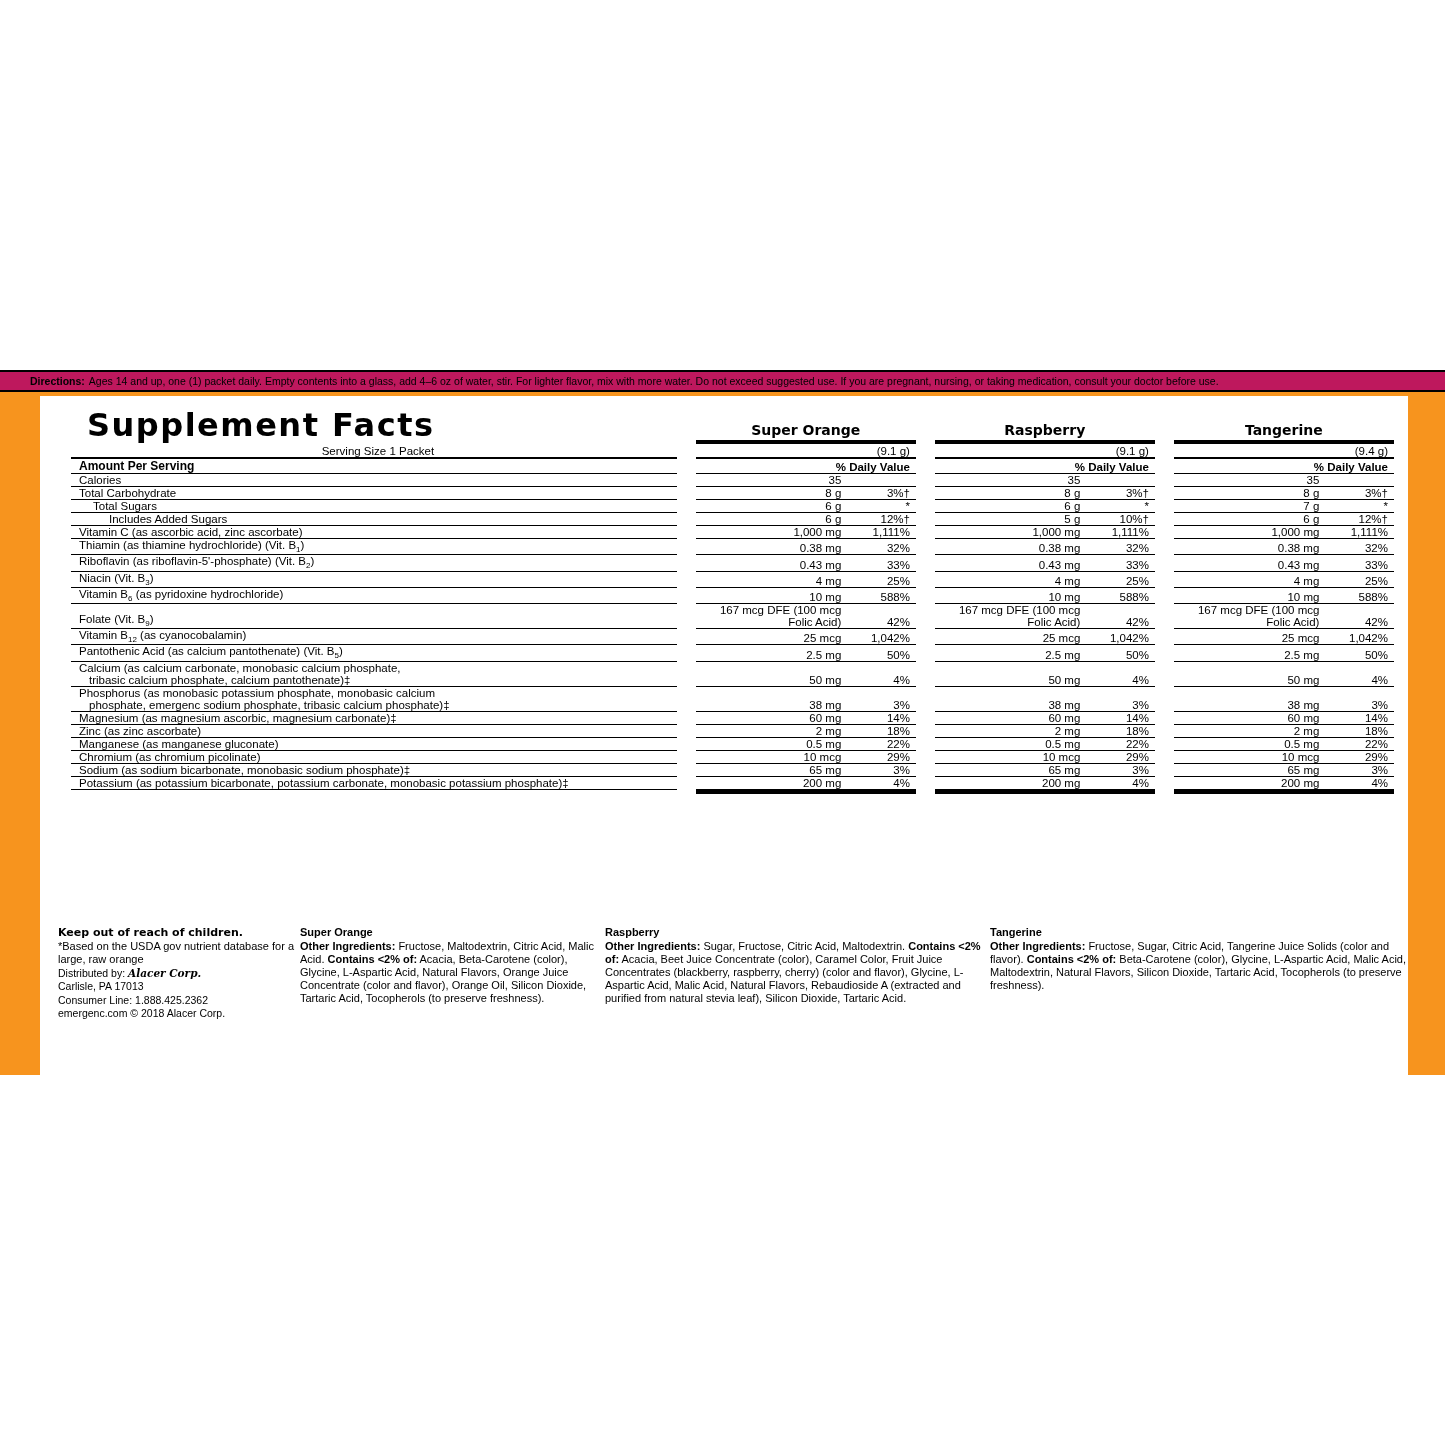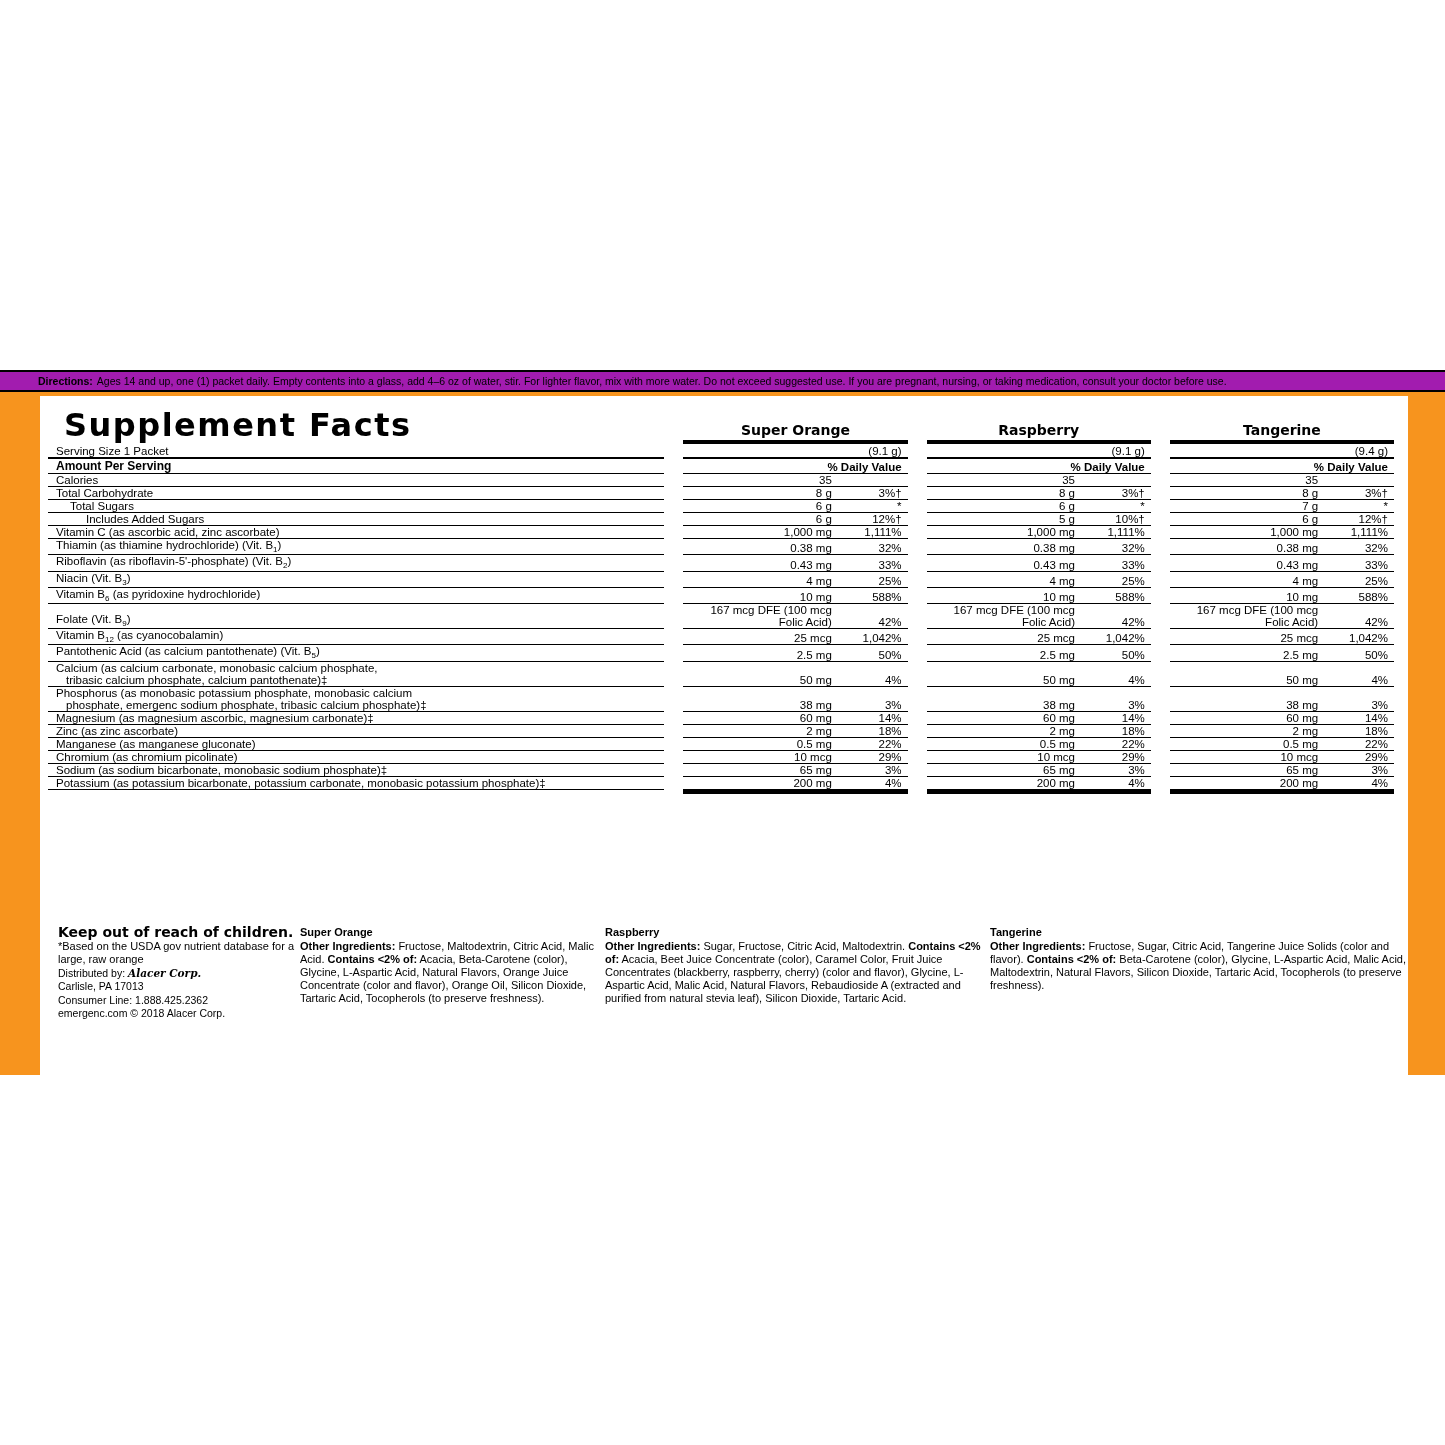--- a/index.html
+++ b/index.html
@@ -2,28 +2,28 @@
 <html><head>
 <meta charset="utf-8">
 <style>
   html,body{margin:0;padding:0;background:#ffffff;}
   body{width:1445px;height:1445px;font-family:"Liberation Sans",sans-serif;}
   .page{position:relative;width:1445px;height:1445px;}
   .panel{position:absolute;left:0;top:370px;width:1445px;height:705px;background:#f7941e;}
   .directions{
     position:absolute;left:0;top:0;width:1445px;height:22px;
     border-top:2px solid #000;border-bottom:2px solid #000;
-    background:#a21caf;box-sizing:border-box;
-    display:flex;align-items:center;padding-left:38px;
+    background:#be185d;box-sizing:border-box;
+    display:flex;align-items:center;padding-left:30px;
     font-size:10.5px;color:#000;white-space:nowrap;overflow:hidden;
   }
   .card{
     position:absolute;left:40px;top:26px;width:1368px;height:890px;
     background:#ffffff;box-sizing:border-box;
-    padding:10px 14px 6px 8px;
+    padding:10px 14px 6px 31px;
   }
   .sf-title{
     font-family:"DejaVu Sans",sans-serif;
     font-weight:bold;font-size:32px;letter-spacing:1.5px;
     line-height:34px;margin:2px 0 0 8px;
   }
   table.facts{border-collapse:collapse;width:100%;font-size:11.5px;color:#000;}
   table.facts td{padding:0;vertical-align:bottom;}
   .col-label{width:545px;padding-left:8px!important;}
   .spacer{width:18px;}
@@ -31,34 +31,34 @@
   .dv{text-align:right;padding-right:6px!important;width:60px;}
   .hdr-flavor{
     text-align:center;font-weight:bold;font-size:14px;
     font-family:"DejaVu Sans",sans-serif;padding-bottom:2px!important;
   }
   .rule-thick td{border-bottom:4px solid #000;height:0;font-size:0;line-height:0;}
   .rule-med td{border-bottom:2px solid #000;height:0;font-size:0;line-height:0;}
   .rule-thin td{border-bottom:1px solid #000;height:0;font-size:0;line-height:0;}
   .nb{border:none!important;}
   .row td{padding-top:2px;padding-bottom:2px;border-bottom:0.7px solid #000;}
-  .serv{font-size:11.5px;padding-left:8px!important;padding-top:3px!important;}
+  .serv{font-size:11.5px;padding-left:8px!important;padding-top:3px!important;text-align:center;}
   .aps{font-weight:bold;font-size:12px;padding-left:8px!important;}
   .dvhdr{font-weight:bold;font-size:11.5px;text-align:right;padding-right:6px!important;}
   .indent1{padding-left:22px!important;}
   .indent2{padding-left:38px!important;}
   .sub{font-size:8px;vertical-align:sub;}
   .footnote{font-size:10.5px;padding-left:8px;margin-top:4px;}
   .bottom{
     position:absolute;left:0;top:556px;width:1445px;
     display:flex;gap:0;padding:0 0 0 0;
   }
   .b-col{box-sizing:border-box;font-size:11px;line-height:13px;color:#000;}
   .b1{width:300px;padding-left:58px;font-size:10.5px;line-height:13.5px;}
-  .b1 .kop{font-family:"DejaVu Sans",sans-serif;font-weight:bold;font-size:14px;}
+  .b1 .kop{font-family:"DejaVu Sans",sans-serif;font-weight:bold;font-size:11px;}
   .b1 .tiny{font-size:11px;}
   .b1 .alacer{font-family:"DejaVu Serif",serif;font-weight:bold;font-style:italic;}
   .b2{width:305px;}
   .b3{width:385px;}
   .b4{width:420px;}
   .b-head{font-weight:bold;font-size:11px;margin-bottom:1px;}
   .oi b{font-weight:bold;}
 </style>
 </head>
 <body>

